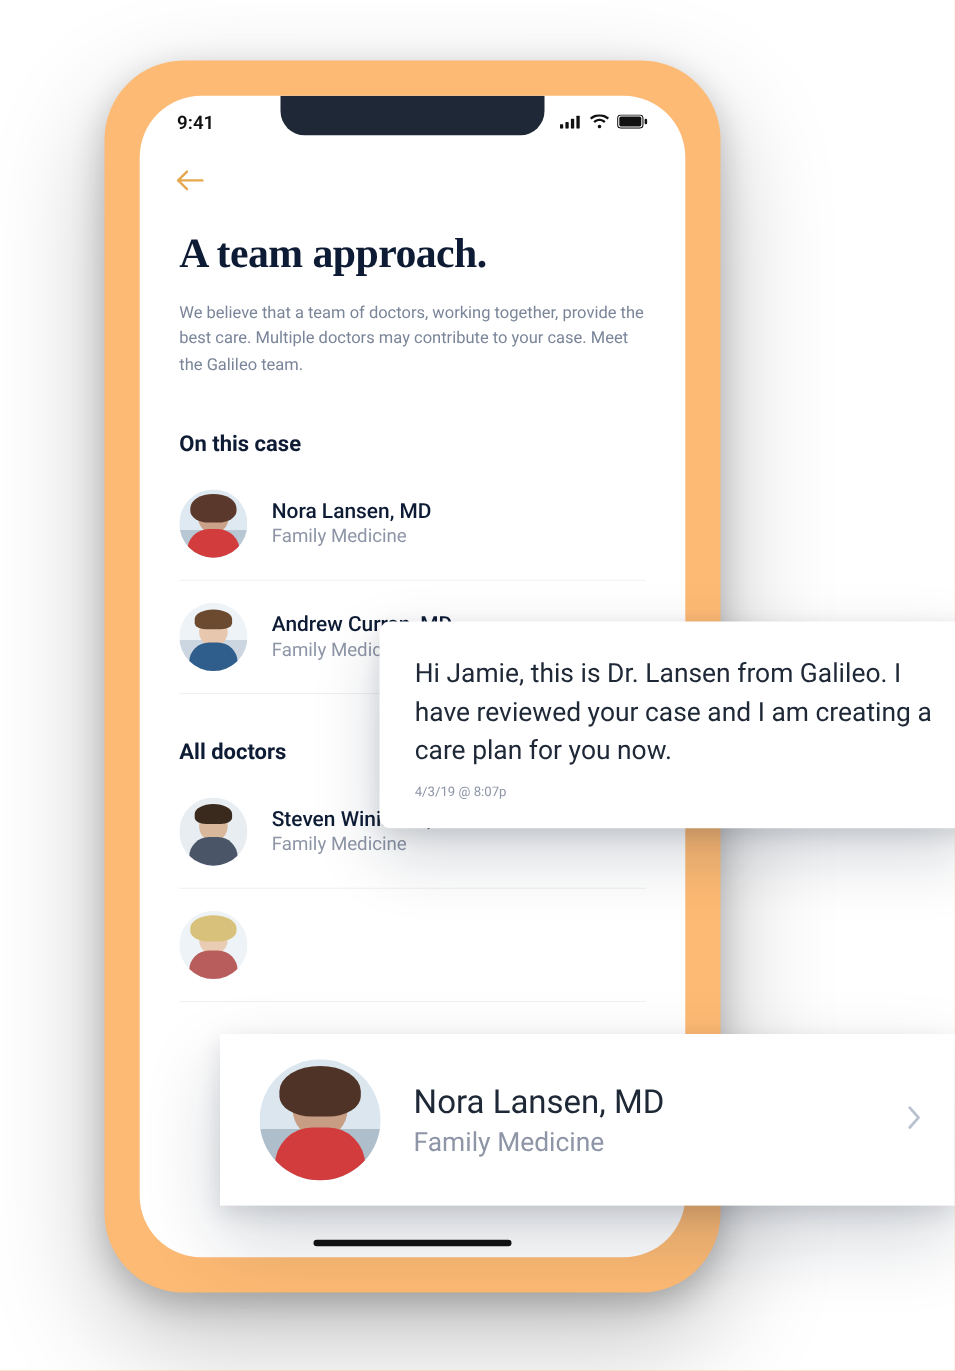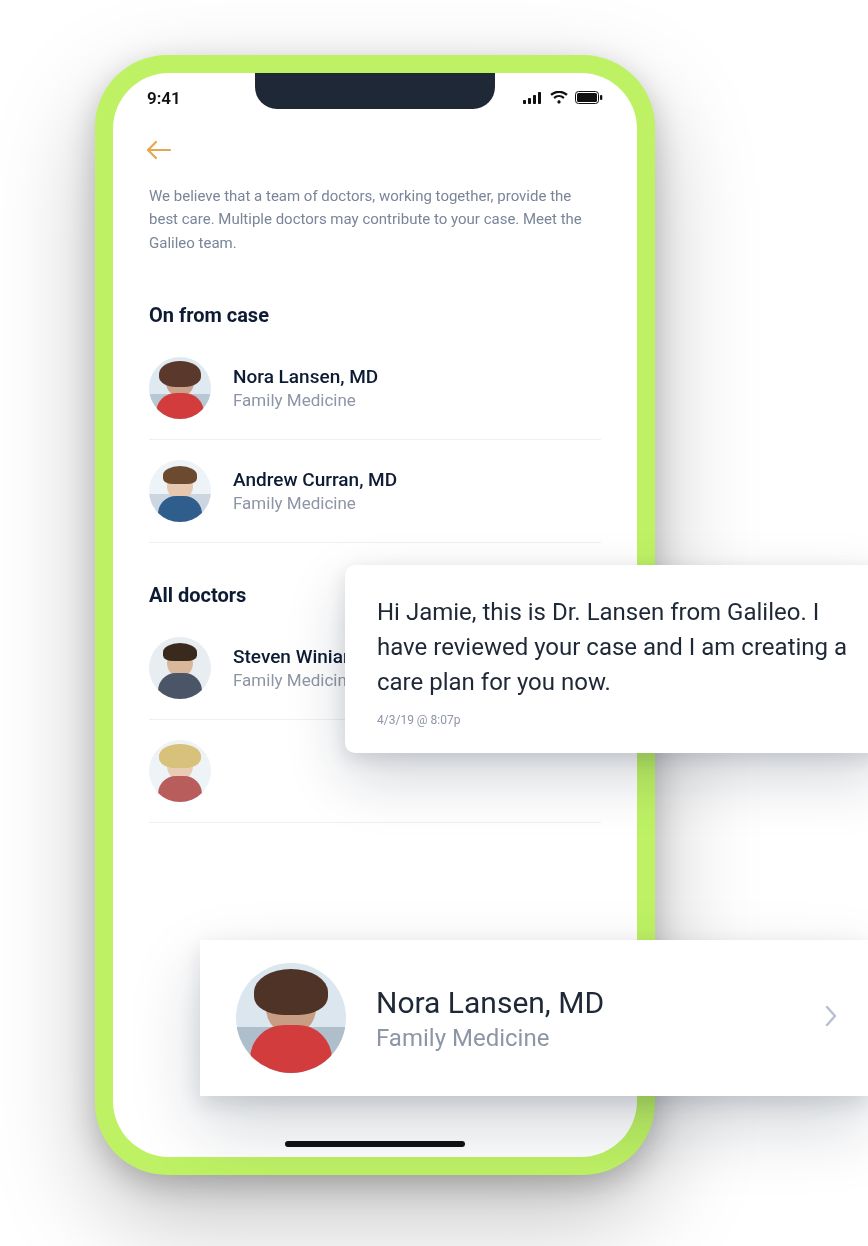--- a/index.html
+++ b/index.html
@@ -12,24 +12,24 @@
     overflow: hidden;
   }
 
   
   .phone {
     position: absolute;
     left: 95px;
     top: 55px;
     width: 560px;
     height: 1120px;
-    background: #bef264;
+    background: #fdba74;
     border-radius: 72px;
     box-shadow: 0 40px 100px rgba(0,0,0,0.25), 0 10px 30px rgba(0,0,0,0.20);
-    padding: 18px;
+    padding: 32px;
   }
   .screen {
     width: 100%;
     height: 100%;
     background: #ffffff;
     border-radius: 56px;
     overflow: hidden;
     position: relative;
   }
   .notch {
@@ -230,23 +230,24 @@
     </div>
 
     <div class="content">
       <div class="back">
         <svg width="28" height="22" viewBox="0 0 28 22" fill="none" stroke="#e6a84e" stroke-width="2.2" stroke-linecap="round" stroke-linejoin="round">
             <line x1="3" y1="11" x2="25" y2="11"></line>
             <polyline points="11,3 3,11 11,19"></polyline>
           </svg>
       </div>
 
+      <h1 class="title">A team approach.</h1>
       <p class="intro">We believe that a team of doctors, working together, provide the best care. Multiple doctors may contribute to your case. Meet the Galileo team.</p>
 
-      <div class="section-head">On from case</div>
+      <div class="section-head">On this case</div>
 
       <div class="doc-row first">
         <div class="avatar">
           <div class="av-bg" style="background:linear-gradient(#dfe9f1 60%,#b7c7d4 60%)"></div>
           <div class="av-head" style="left:17px;top:10px;width:28px;height:30px;background:#caa289;"></div>
           <div class="av-body" style="left:7px;top:36px;width:48px;height:40px;background:#d23c3c;border-radius:20px 20px 0 0;"></div>
           <div style="position:absolute;left:10px;top:4px;width:42px;height:26px;background:#5a392c;border-radius:50% 50% 40% 40%"></div>
         </div>
         <div class="doc-info">
           <div class="doc-name">Nora Lansen, MD</div>

